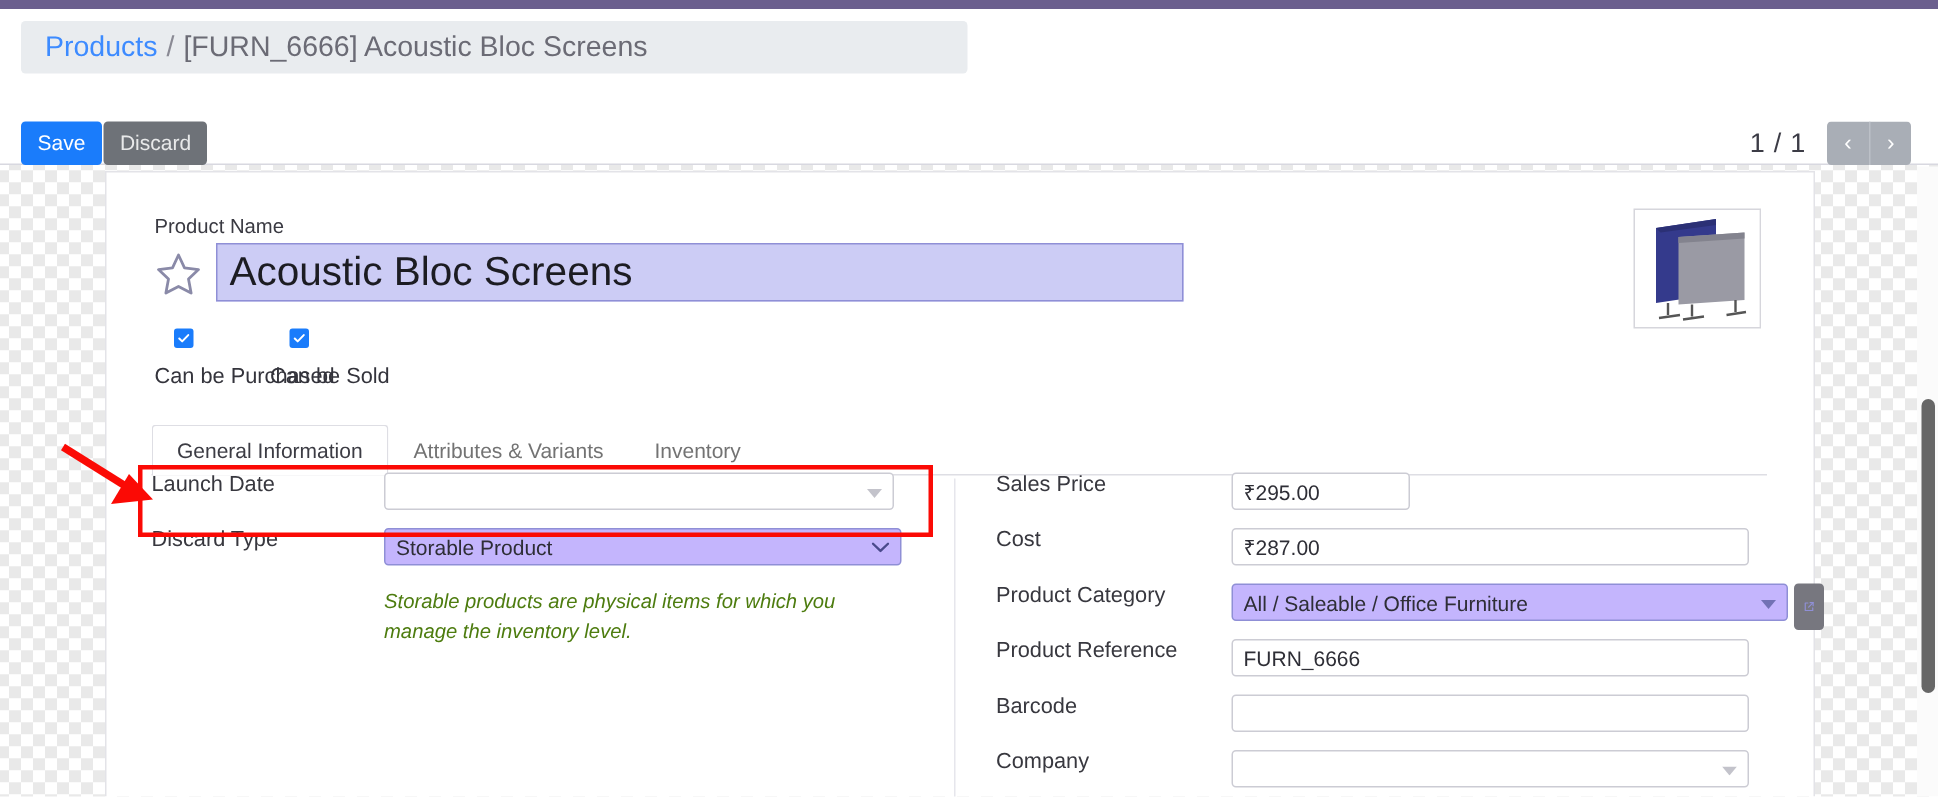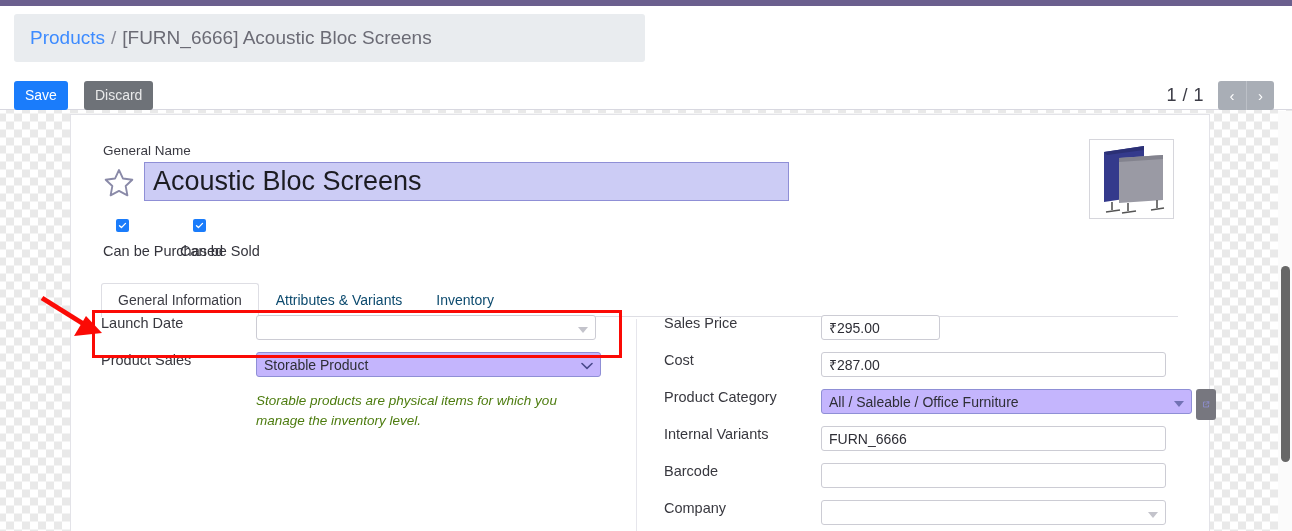--- a/index.html
+++ b/index.html
@@ -25,21 +25,21 @@
   
   .control-panel {
     position: absolute; left: 0; top: 6px;
     width: 1292px; height: 104px;
     background: #ffffff;
     border-bottom: 1px solid #d8d8e0;
   }
 
   .breadcrumb-bar {
     position: absolute; left: 14px; top: 8px;
-    width: 631px; height: 48px;
+    width: 631px; height: 35px;
     background: #e9ecef;
     border-radius: 3px;
     display: flex; align-items: center;
     padding-left: 16px;
     font-size: 19px;
   }
   .bc-link {
     color: #3d8bff;
     cursor: pointer;
     white-space: nowrap;
@@ -49,21 +49,21 @@
     margin: 0 6px;
     white-space: nowrap;
   }
   .bc-current {
     color: #6b6b75;
     white-space: nowrap;
   }
 
   .btn-row {
     position: absolute; left: 14px; top: 75px;
-    display: flex; gap: 16px;
+    display: flex; gap: 1px;
   }
   .btn {
     height: 29px;
     padding: 0 11px;
     border: none;
     border-radius: 3px;
     font-size: 14px;
     font-family: "Liberation Sans", sans-serif;
     cursor: pointer;
     line-height: 29px;
@@ -161,21 +161,21 @@
   
   .tabs {
     position: absolute; left: 30px; top: 168px;
     width: 1077px;
     display: flex;
     border-bottom: 1px solid #dedee4;
   }
   .tab {
     padding: 8px 16px 9px;
     font-size: 14px;
-    color: #0c4a6e;
+    color: #737373;
     cursor: pointer;
     border: 1px solid transparent;
     border-bottom: none;
     margin-bottom: -1px;
     white-space: nowrap;
   }
   .tab.active {
     color: #3c3c44;
     background: #ffffff;
     border-color: #dedee4;
@@ -326,21 +326,21 @@
       <polygon points="29,18 73,15 73,60 29,63" fill="#9a9aa4"></polygon>
       <polygon points="29,18 73,15 73,19 29,22" fill="#83838e"></polygon>
 
       <path d="M22,62 L22,70 M16,72 L30,70" stroke="#555" stroke-width="1.6" fill="none"></path>
       <path d="M38,63 L38,71 M32,73 L46,71" stroke="#555" stroke-width="1.6" fill="none"></path>
       <path d="M67,60 L67,68 M61,70 L74,68" stroke="#555" stroke-width="1.6" fill="none"></path>
     </svg>
   </div>
 
   <div class="title-block">
-    <div class="title-label">General Name</div>
+    <div class="title-label">Product Name</div>
     <div class="title-row">
       <span class="star-icon">
         <svg width="32" height="32" viewBox="0 0 24 24" fill="none" stroke="#8a8aa8" stroke-width="1.4" stroke-linejoin="round">
           <polygon points="12,3 15,9.4 22,10.3 17,15 18.3,22 12,18.7 5.7,22 7,15 2,10.3 9,9.4"></polygon>
         </svg>
       </span>
       <input class="title-input" type="text" value="Acoustic Bloc Screens" style="">
     </div>
   </div>
 
@@ -379,21 +379,21 @@
           <input class="inp" style="width: 340px;" type="text" value="">
           <span class="caret-soft">
             <svg width="10" height="6" viewBox="0 0 10 6">
               <polygon points="0,0 10,0 5,6" fill="#c3c3cb"></polygon>
             </svg>
           </span>
         </span>
       </div>
 
       <div class="frow">
-        <span class="lbl field-label">Product Sales</span>
+        <span class="lbl field-label">Discard Type</span>
         <span class="sel-wrap">
           <select class="inp focused" style="width:345px;height:25px;">
             <option>Storable Product</option>
           </select>
           <span class="sel-caret">
             <svg width="12" height="8" viewBox="0 0 12 8">
               <path d="M1,1.5 L6,6.3 L11,1.5" stroke="#4a4a8c" stroke-width="1.6" fill="none" stroke-linecap="round" stroke-linejoin="round"></path>
             </svg>
           </span>
         </span>
@@ -428,21 +428,21 @@
         <button class="ext-btn">
           <svg width="13" height="13" viewBox="0 0 16 16" fill="none" stroke="#8f8fd6" stroke-width="1.6" stroke-linecap="round" stroke-linejoin="round">
             <path d="M6.5,3 H3 V13 H13 V9.5"></path>
             <path d="M9.5,2.5 H13.5 V6.5"></path>
             <path d="M13.5,2.5 L7.5,8.5"></path>
           </svg>
         </button>
       </div>
 
       <div class="frow">
-        <span class="lbl field-label">Internal Variants</span>
+        <span class="lbl field-label">Product Reference</span>
         <input class="inp" style="width: 345px;" type="text" value="FURN_6666">
       </div>
 
       <div class="frow">
         <span class="lbl field-label">Barcode</span>
         <input class="inp" style="width: 345px;" type="text" value="">
       </div>
 
       <div class="frow">
         <span class="lbl field-label">Company</span>

